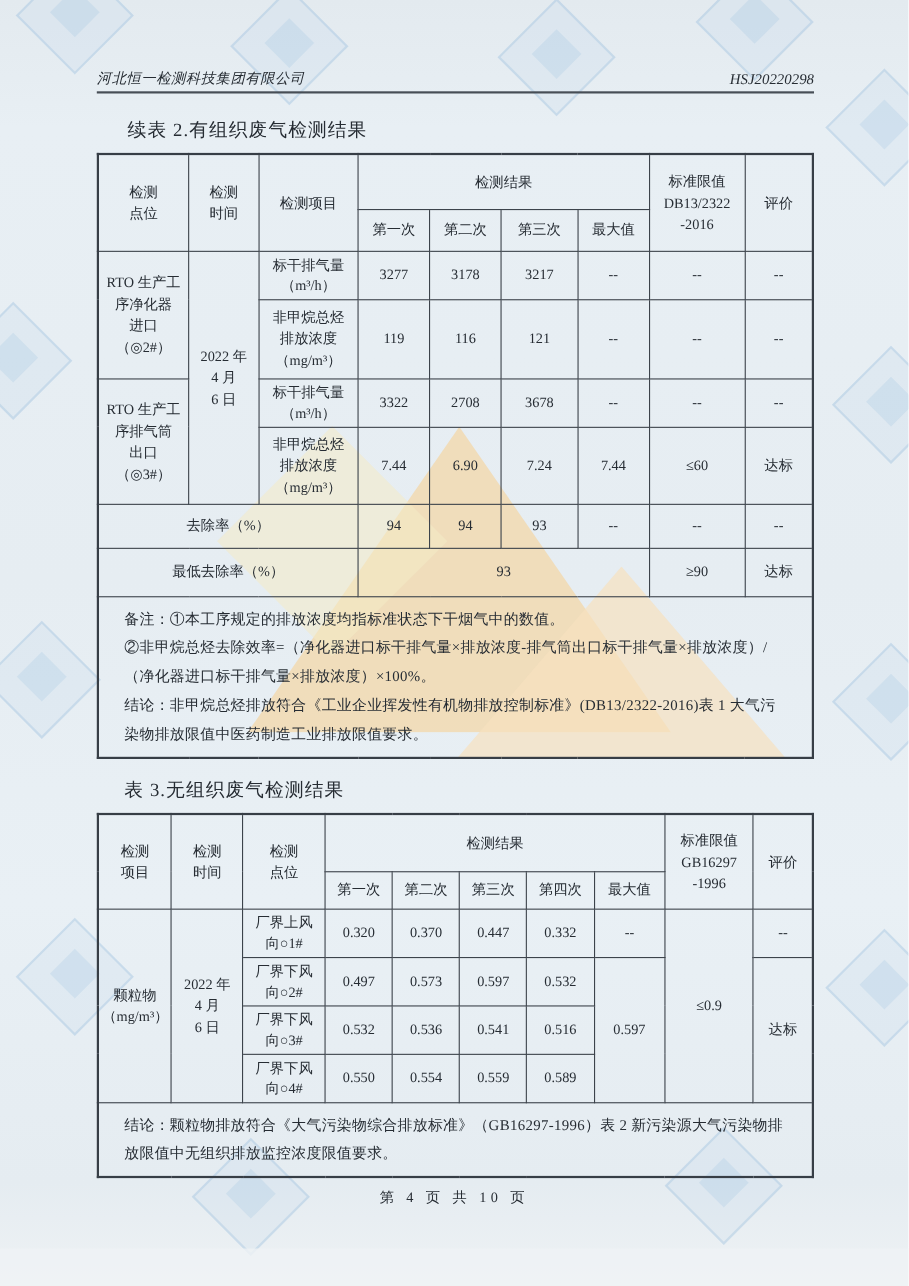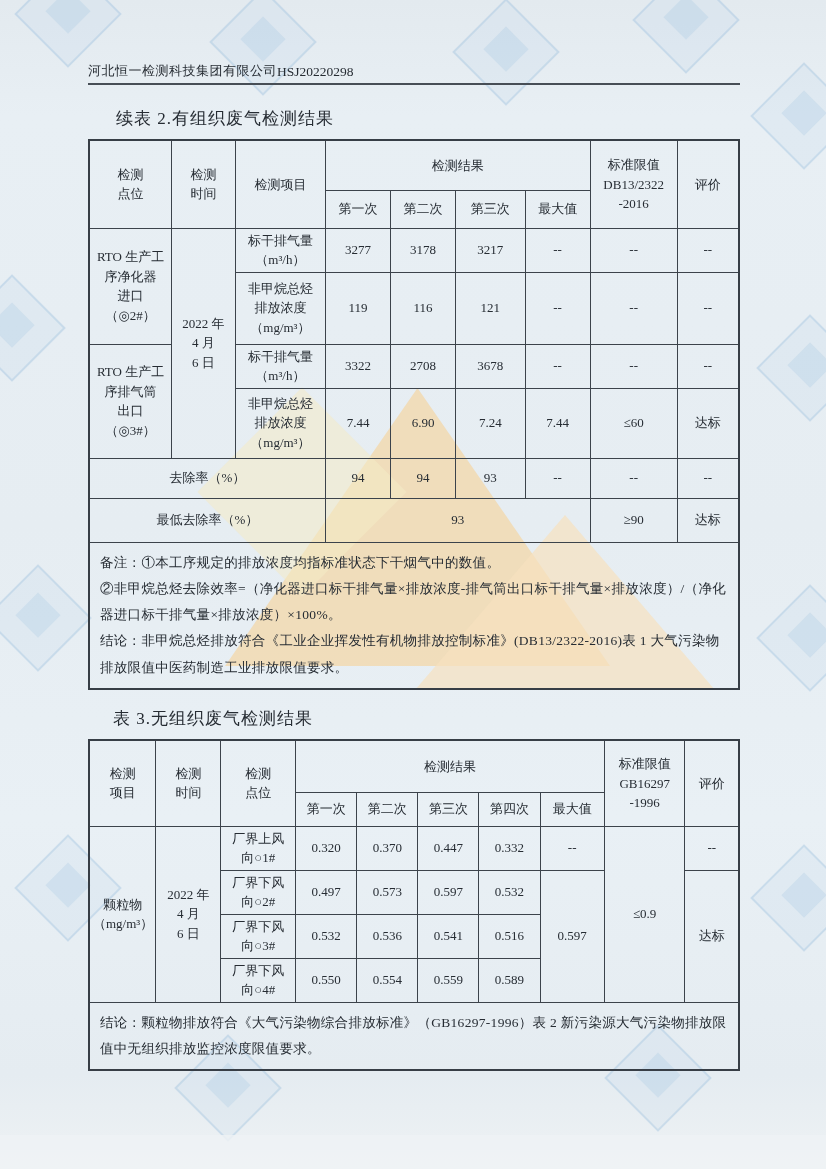--- a/index.html
+++ b/index.html
@@ -22,39 +22,39 @@
     background:rgba(150,190,222,.22);
   }
   .wm-tri{clip-path:polygon(50% 0,0 100%,100% 100%);}
   .wm-tri1{left:225px;top:388px;width:385px;height:278px;background:#f3d8ad;opacity:.8;}
   .wm-tri2{left:415px;top:515px;width:300px;height:175px;background:#f6e1bf;opacity:.7;}
   .wm-diamondY{left:228px;top:418px;width:148px;height:148px;transform:rotate(45deg);background:#f4ebc7;opacity:.55;}
   .bottom-strip{position:absolute;left:0;bottom:0;width:100%;height:34px;background:#eff3f5;opacity:.8;}
   
   .content{position:absolute;left:88px;top:0;width:652px;z-index:2;}
   .doc-header{
-    margin-top:62px;display:flex;justify-content:flex-start;align-items:flex-end;
-    border-bottom:2px solid #474e56;padding-bottom:3px;
+    margin-top:62px;display:flex;justify-content:space-between;align-items:flex-end;
+    border-bottom:2px solid #474e56;padding-bottom:3px;font-style:italic;
   }
   .doc-header .company{font-size:13px;letter-spacing:.5px;}
   .doc-header .report-no{font-size:13.5px;font-family:"Liberation Serif","DejaVu Serif",serif;}
   .tbl-title{font-size:17px;font-weight:normal;margin:22px 0 9px 28px;letter-spacing:1px;}
   .tbl-title2{margin-top:17px;margin-left:25px;}
   table.t{
     width:100%;border-collapse:collapse;table-layout:fixed;
     border:2px solid #373e46;
   }
   table.t th,table.t td{
     border:1.5px solid #3c434b;
     font-size:13px;font-weight:normal;text-align:center;vertical-align:middle;
     padding:2px 3px;line-height:1.5;background:transparent;
     overflow:hidden;
   }
   .pre{white-space:pre-line;}
-  .notes-cell{text-align:left !important;padding:7px 10px !important;}
+  .notes-cell{text-align:left !important;padding:7px 23px !important;}
   .notes-cell div{font-size:13.5px;line-height:1.95;letter-spacing:.3px;}
   
   .rhA{height:50px;} .rhB{height:38px;}
   .r1{height:44px;} .r2{height:72px;} .r3{height:42px;} .r4{height:70px;}
   .r5{height:40px;} .r6{height:44px;}
   
   .sA{height:52px;} .sB{height:34px;} .sr{height:44px;}
   .footer{
     position:absolute;left:0;top:1080px;width:100%;text-align:center;
     font-size:13px;letter-spacing:4px;z-index:2;
@@ -286,14 +286,15 @@
         <tr>
           <td colspan="10" class="notes-cell">
             <div>结论：颗粒物排放符合《大气污染物综合排放标准》（GB16297-1996）表 2 新污染源大气污染物排放限值中无组织排放监控浓度限值要求。</div>
           </td>
         </tr>
       </tbody>
     </table>
 
   </div>
 
+  <div class="footer">第 4 页 共 10 页</div>
 
 </div>
 
 </body></html>

